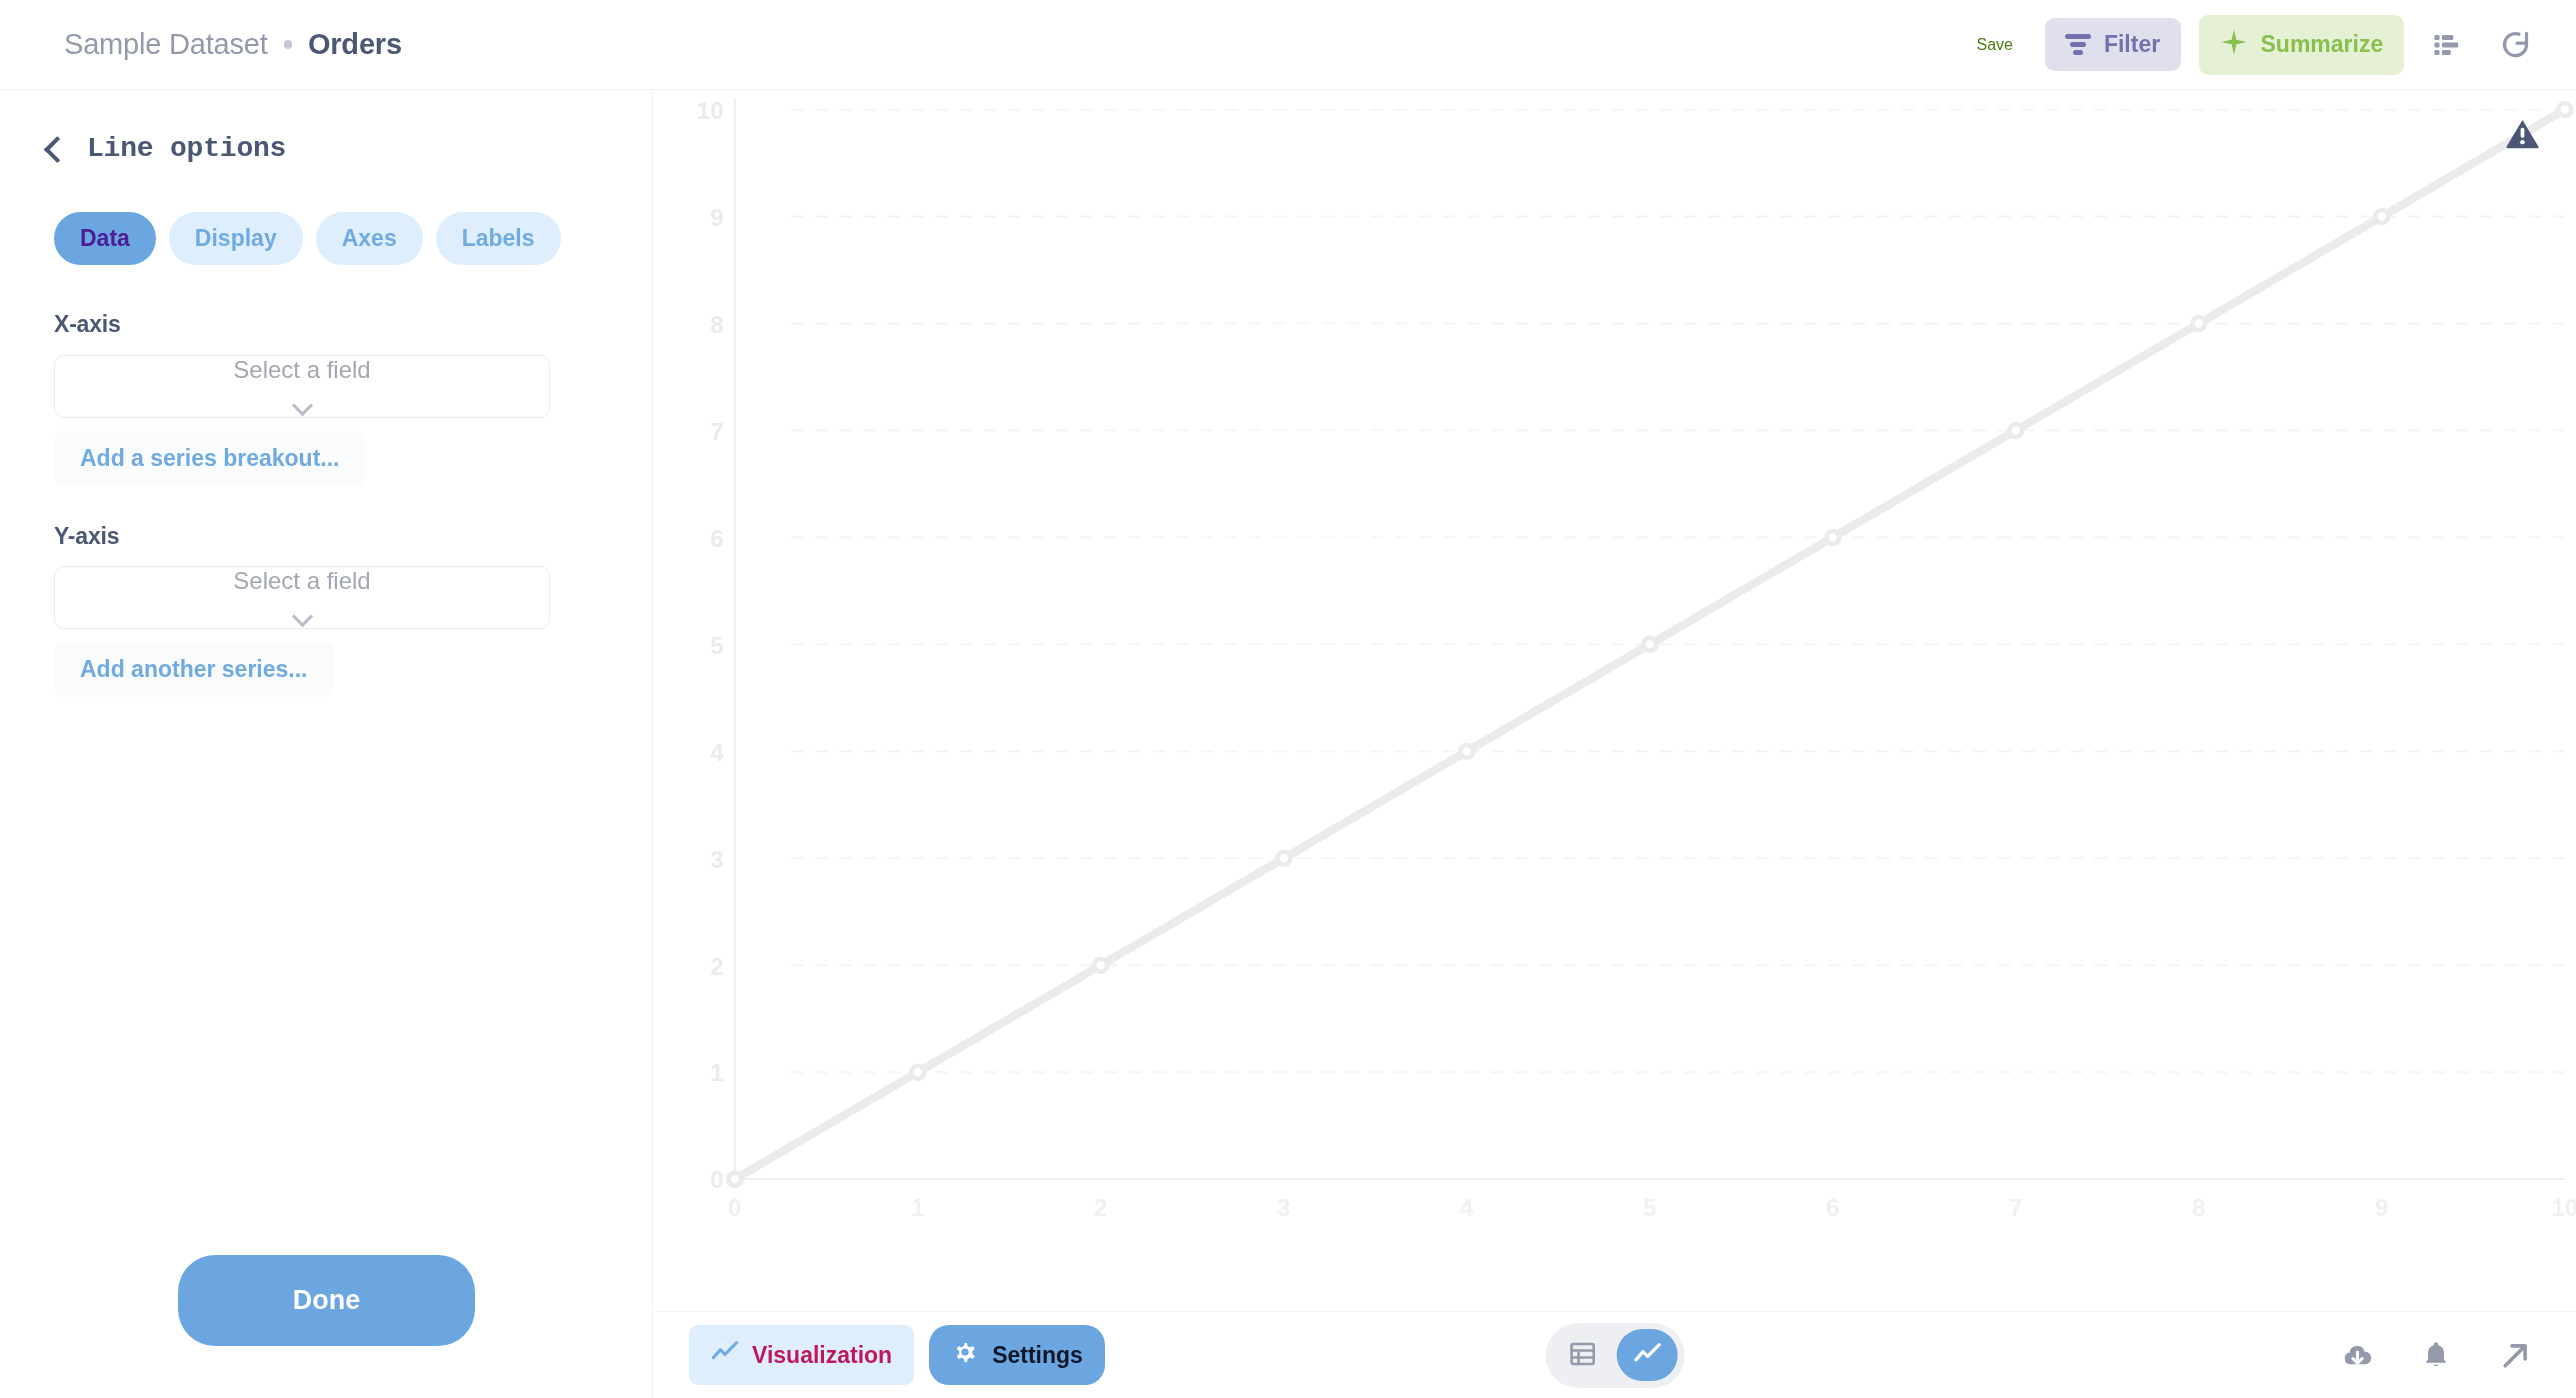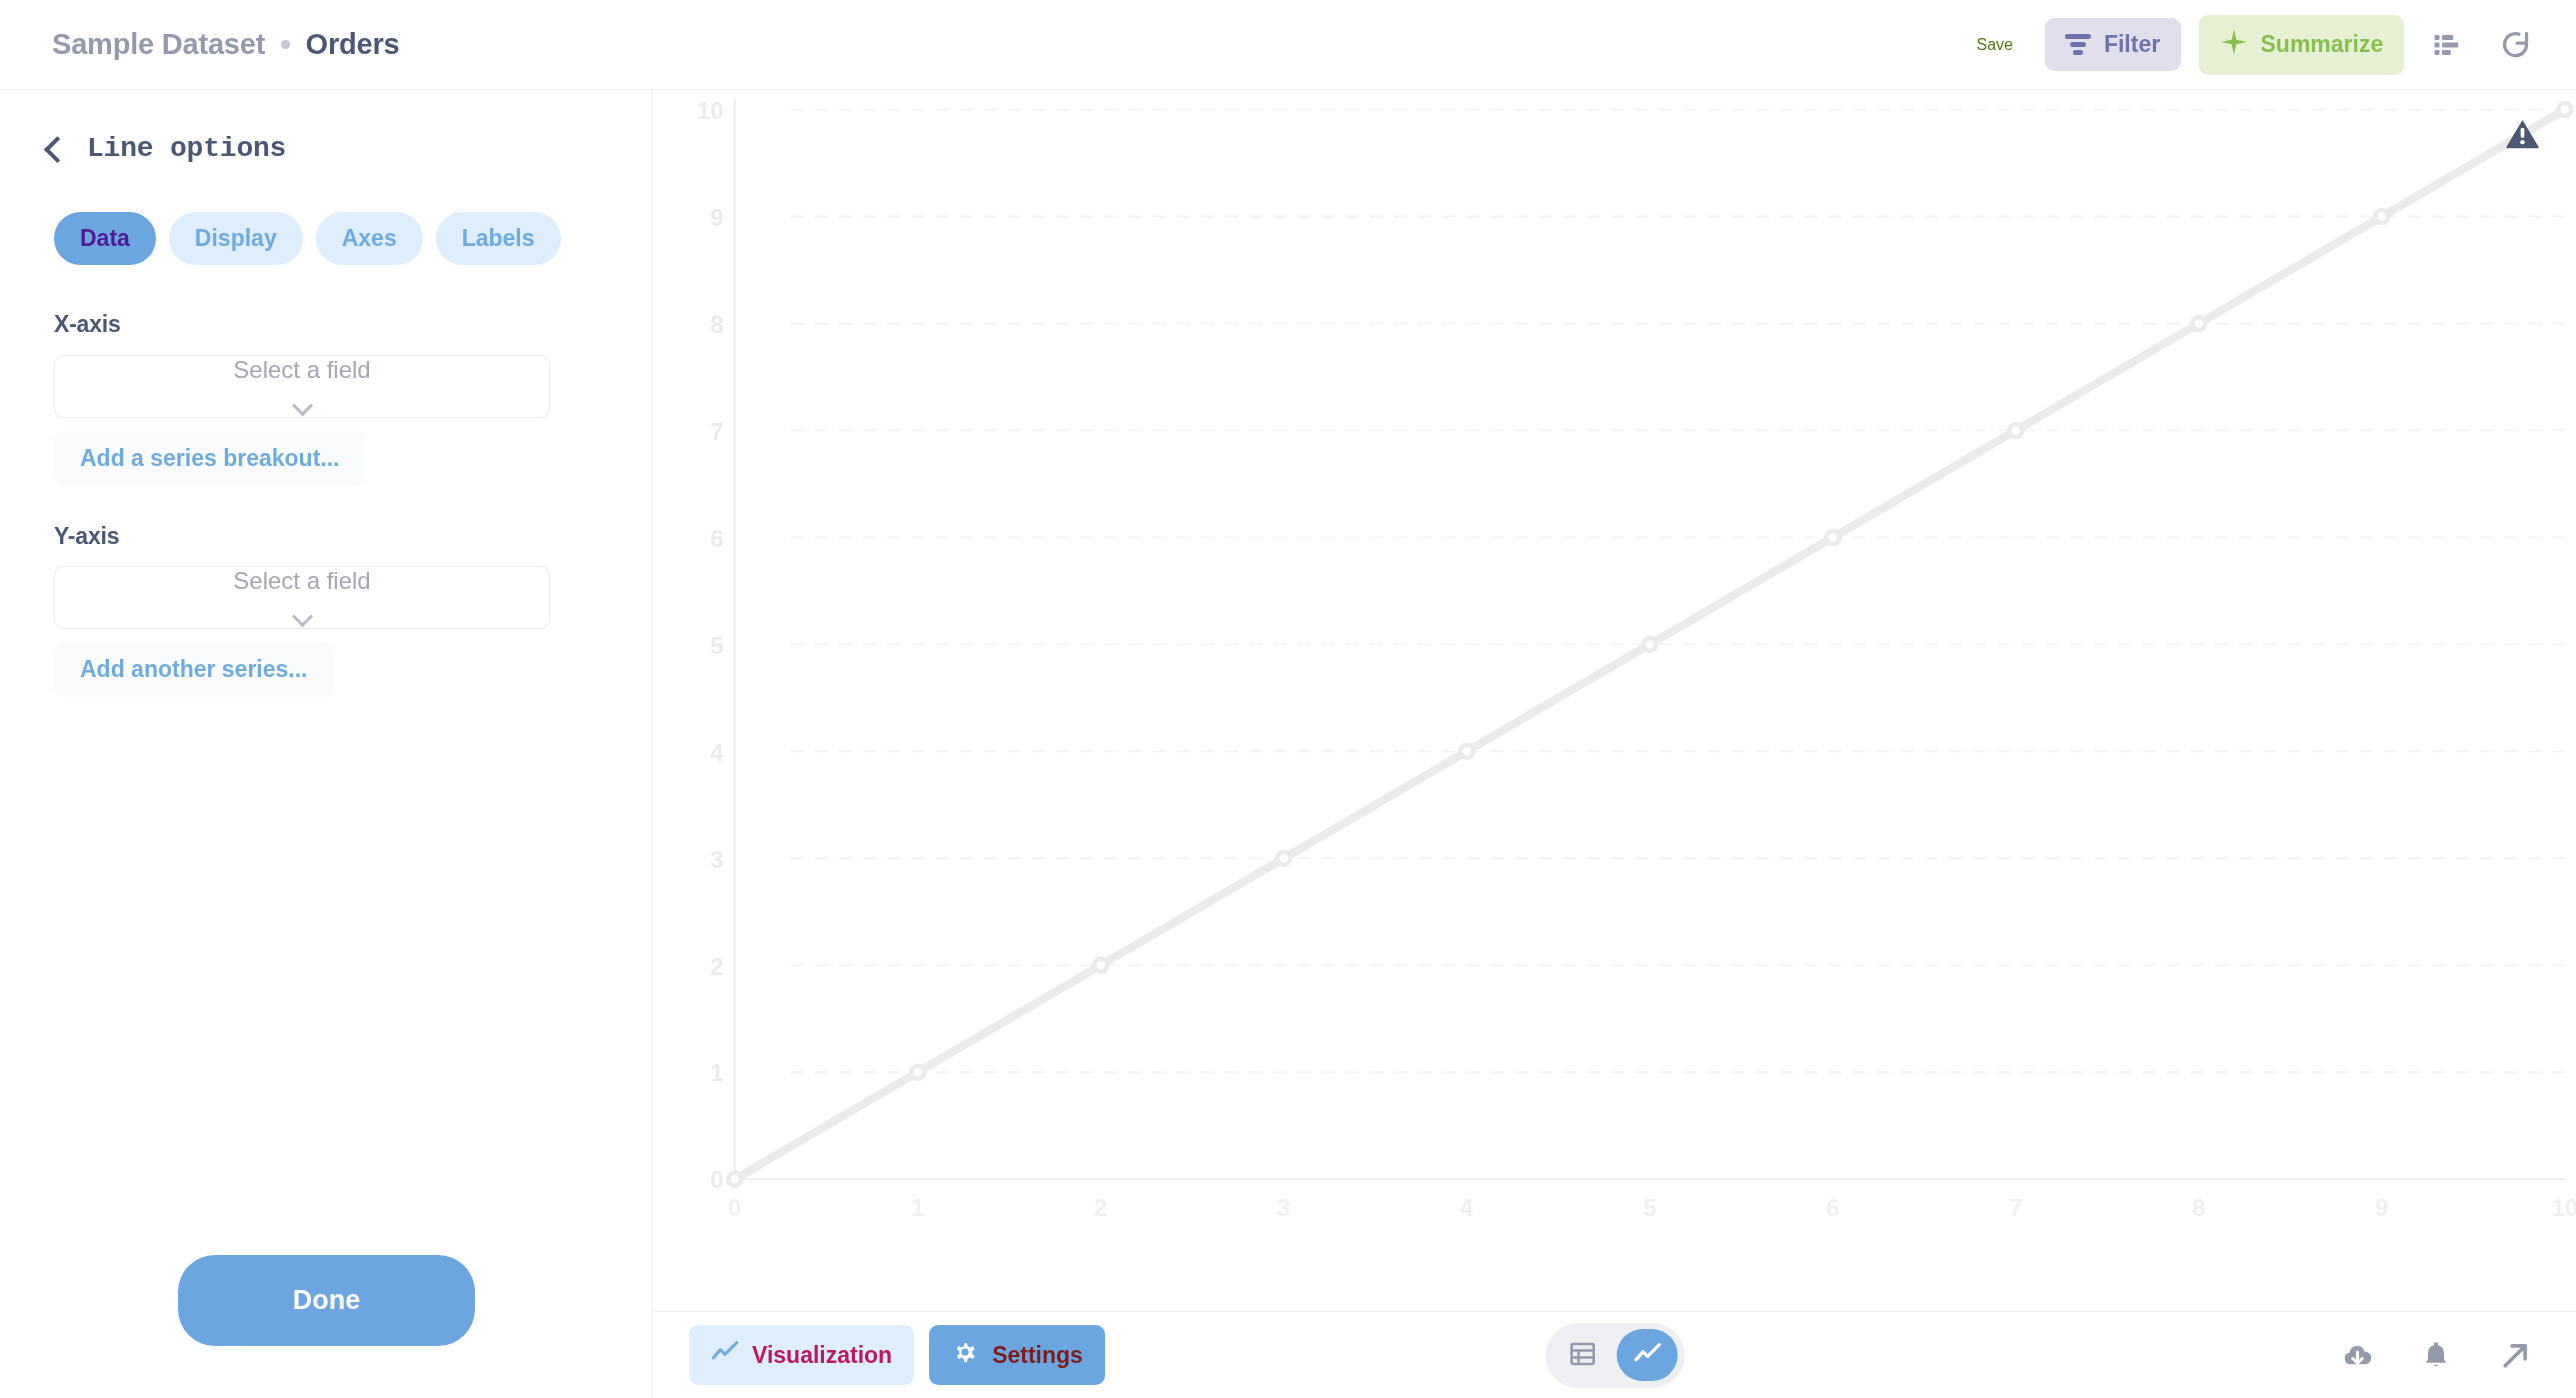--- a/index.html
+++ b/index.html
@@ -34,22 +34,23 @@
     background: #fff;
   }
   .breadcrumb {
     display: flex;
     align-items: center;
     gap: 16px;
     font-size: 29px;
   }
   .crumb-dataset {
     color: #949aab;
-    font-weight: 700;
+    font-weight: 400;
     letter-spacing: -0.2px;
+    margin-left: 12px;
   }
   .crumb-dot {
     width: 8.4px; height: 8.4px;
     border-radius: 50%;
     background: #c5c9d3;
     display: inline-block;
   }
   .crumb-table {
     color: #4c5773;
     font-weight: 700;
@@ -255,21 +256,21 @@
     gap: 13px;
     border: none;
     border-radius: 9.3px;
     padding: 13px 22px;
     font-size: 23px;
     font-weight: 700;
     cursor: pointer;
     font-family: inherit;
   }
   .bb-viz { background: #dfeefc; color: #be185d; }
-  .bb-settings { background: #6ba6e0; color: #7f1d1d; }
+  .bb-settings { background: #6ba6e0; color: #0f172a; border-radius: 20px; }
 
   .bottom-center {
     position: absolute;
     left: 50%;
     transform: translateX(-50%);
     display: flex;
     align-items: center;
   }
   .toggle-group {
     background: #edeff2;

